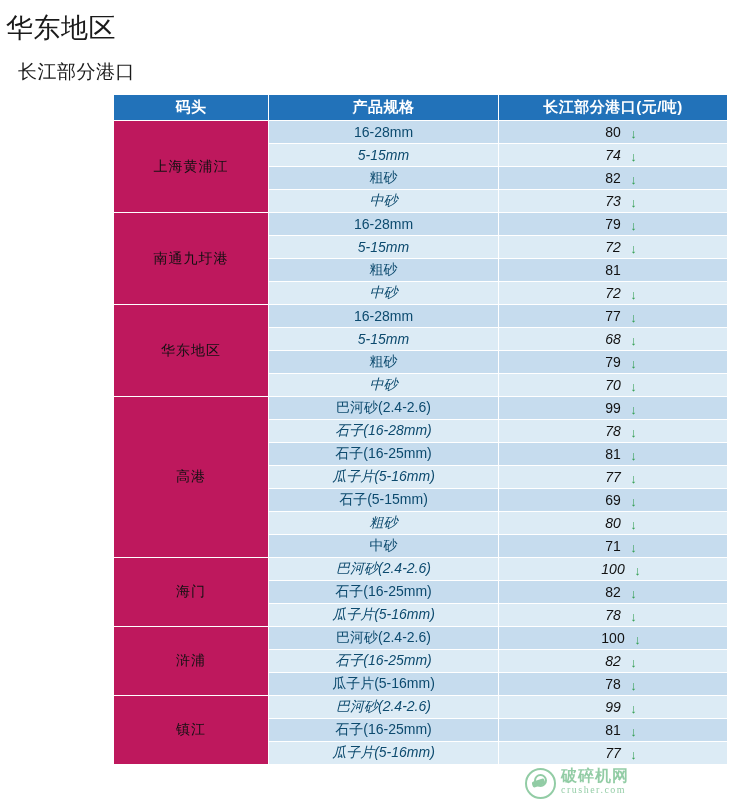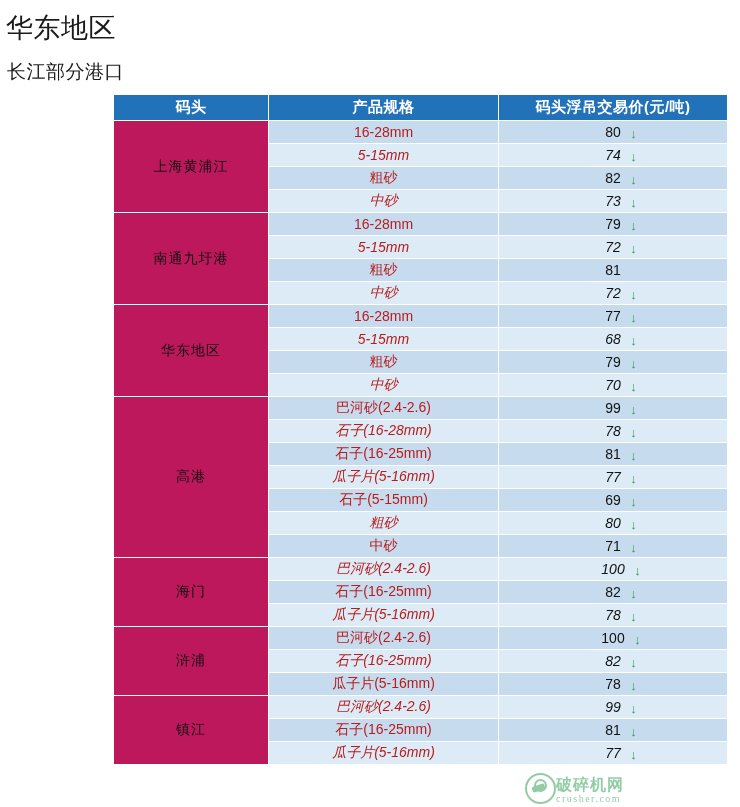--- a/index.html
+++ b/index.html
@@ -23,21 +23,21 @@
   .heading-main {
     position: absolute;
     left: 6px;
     top: 10px;
     font-size: 27px;
     color: #1a1a1a;
     letter-spacing: 0.5px;
   }
   .heading-sub {
     position: absolute;
-    left: 7px;
+    left: 18px;
     top: 59px;
     font-size: 19px;
     color: #1a1a1a;
     letter-spacing: 0.5px;
   }
   table.price-table {
     position: absolute;
     left: 113px;
     top: 94px;
     width: 614px;
@@ -66,21 +66,21 @@
   col.c-spec { width: 230px; }
   col.c-price { width: 229px; }
 
   td.port-cell {
     background: #be185d;
     color: #111111;
     font-size: 15px;
     letter-spacing: 1px;
   }
   td.spec-cell {
-    color: #b91c1c;
+    color: #0c4a6e;
   }
   td.price-cell {
     color: #111111;
     position: relative;
   }
   tr.row-odd td.spec-cell,
   tr.row-odd td.price-cell {
     background: #c6dcee;
   }
   tr.row-even td.spec-cell,
@@ -102,21 +102,22 @@
   }
   .watermark {
     position: absolute;
     left: 525px;
     top: 768px;
     width: 205px;
     height: 36px;
     pointer-events: none;
     opacity: 0.55;
     display: flex;
-    align-items: flex-end;
+    align-items: flex-start;
+    gap: 5px;
   }
   .wm-circle {
     width: 27px;
     height: 27px;
     border-radius: 50%;
     border: 2px solid #3aa35c;
     position: relative;
     flex: none;
   }
   .wm-circle::before {
@@ -169,21 +170,21 @@
   <table class="price-table">
     <colgroup>
       <col class="c-port">
       <col class="c-spec">
       <col class="c-price">
     </colgroup>
     <thead>
       <tr>
         <th>码头</th>
         <th>产品规格</th>
-        <th>码头浮吊交易价(元/吨)</th>
+        <th>长江部分港口(元/吨)</th>
       </tr>
     </thead>
     <tbody id="table-body">
         <tr class="row-odd">
           <td class="port-cell" rowspan="4">上海黄浦江</td>
           <td class="spec-cell">16-28mm</td>
           <td class="price-cell"><span class="price-wrap">80<span class="arrow-down">↓</span></span></td>
         </tr>
         <tr class="row-even">
           <td class="spec-cell">5-15mm</td>

